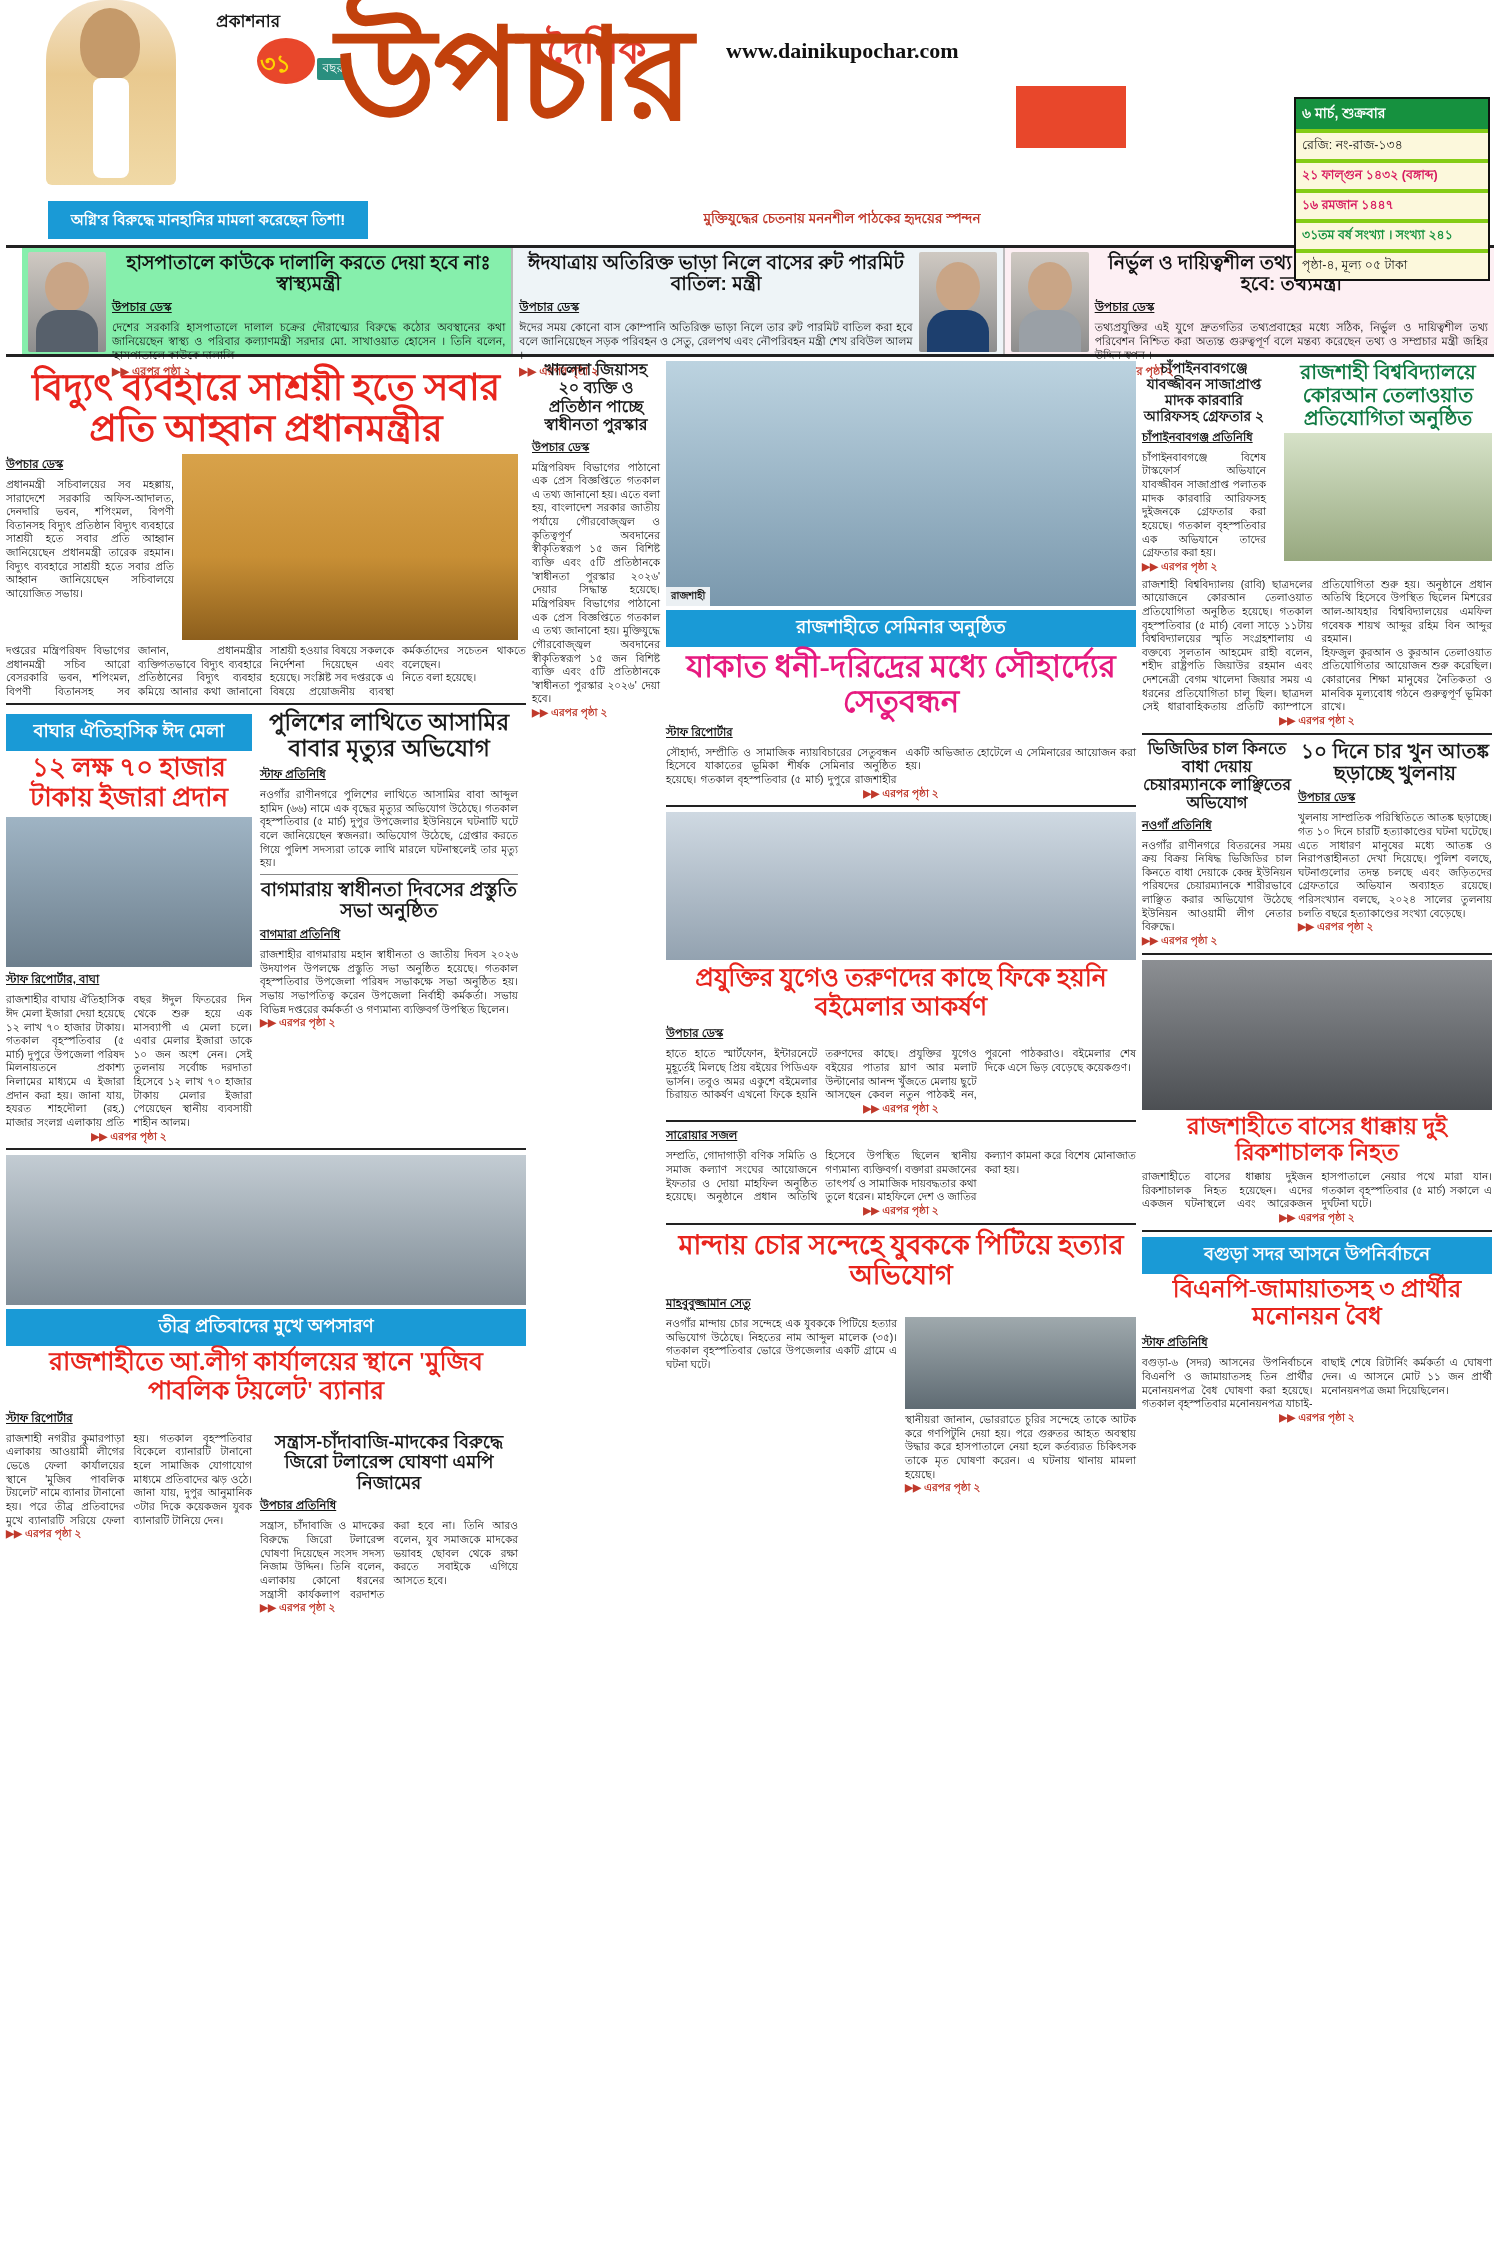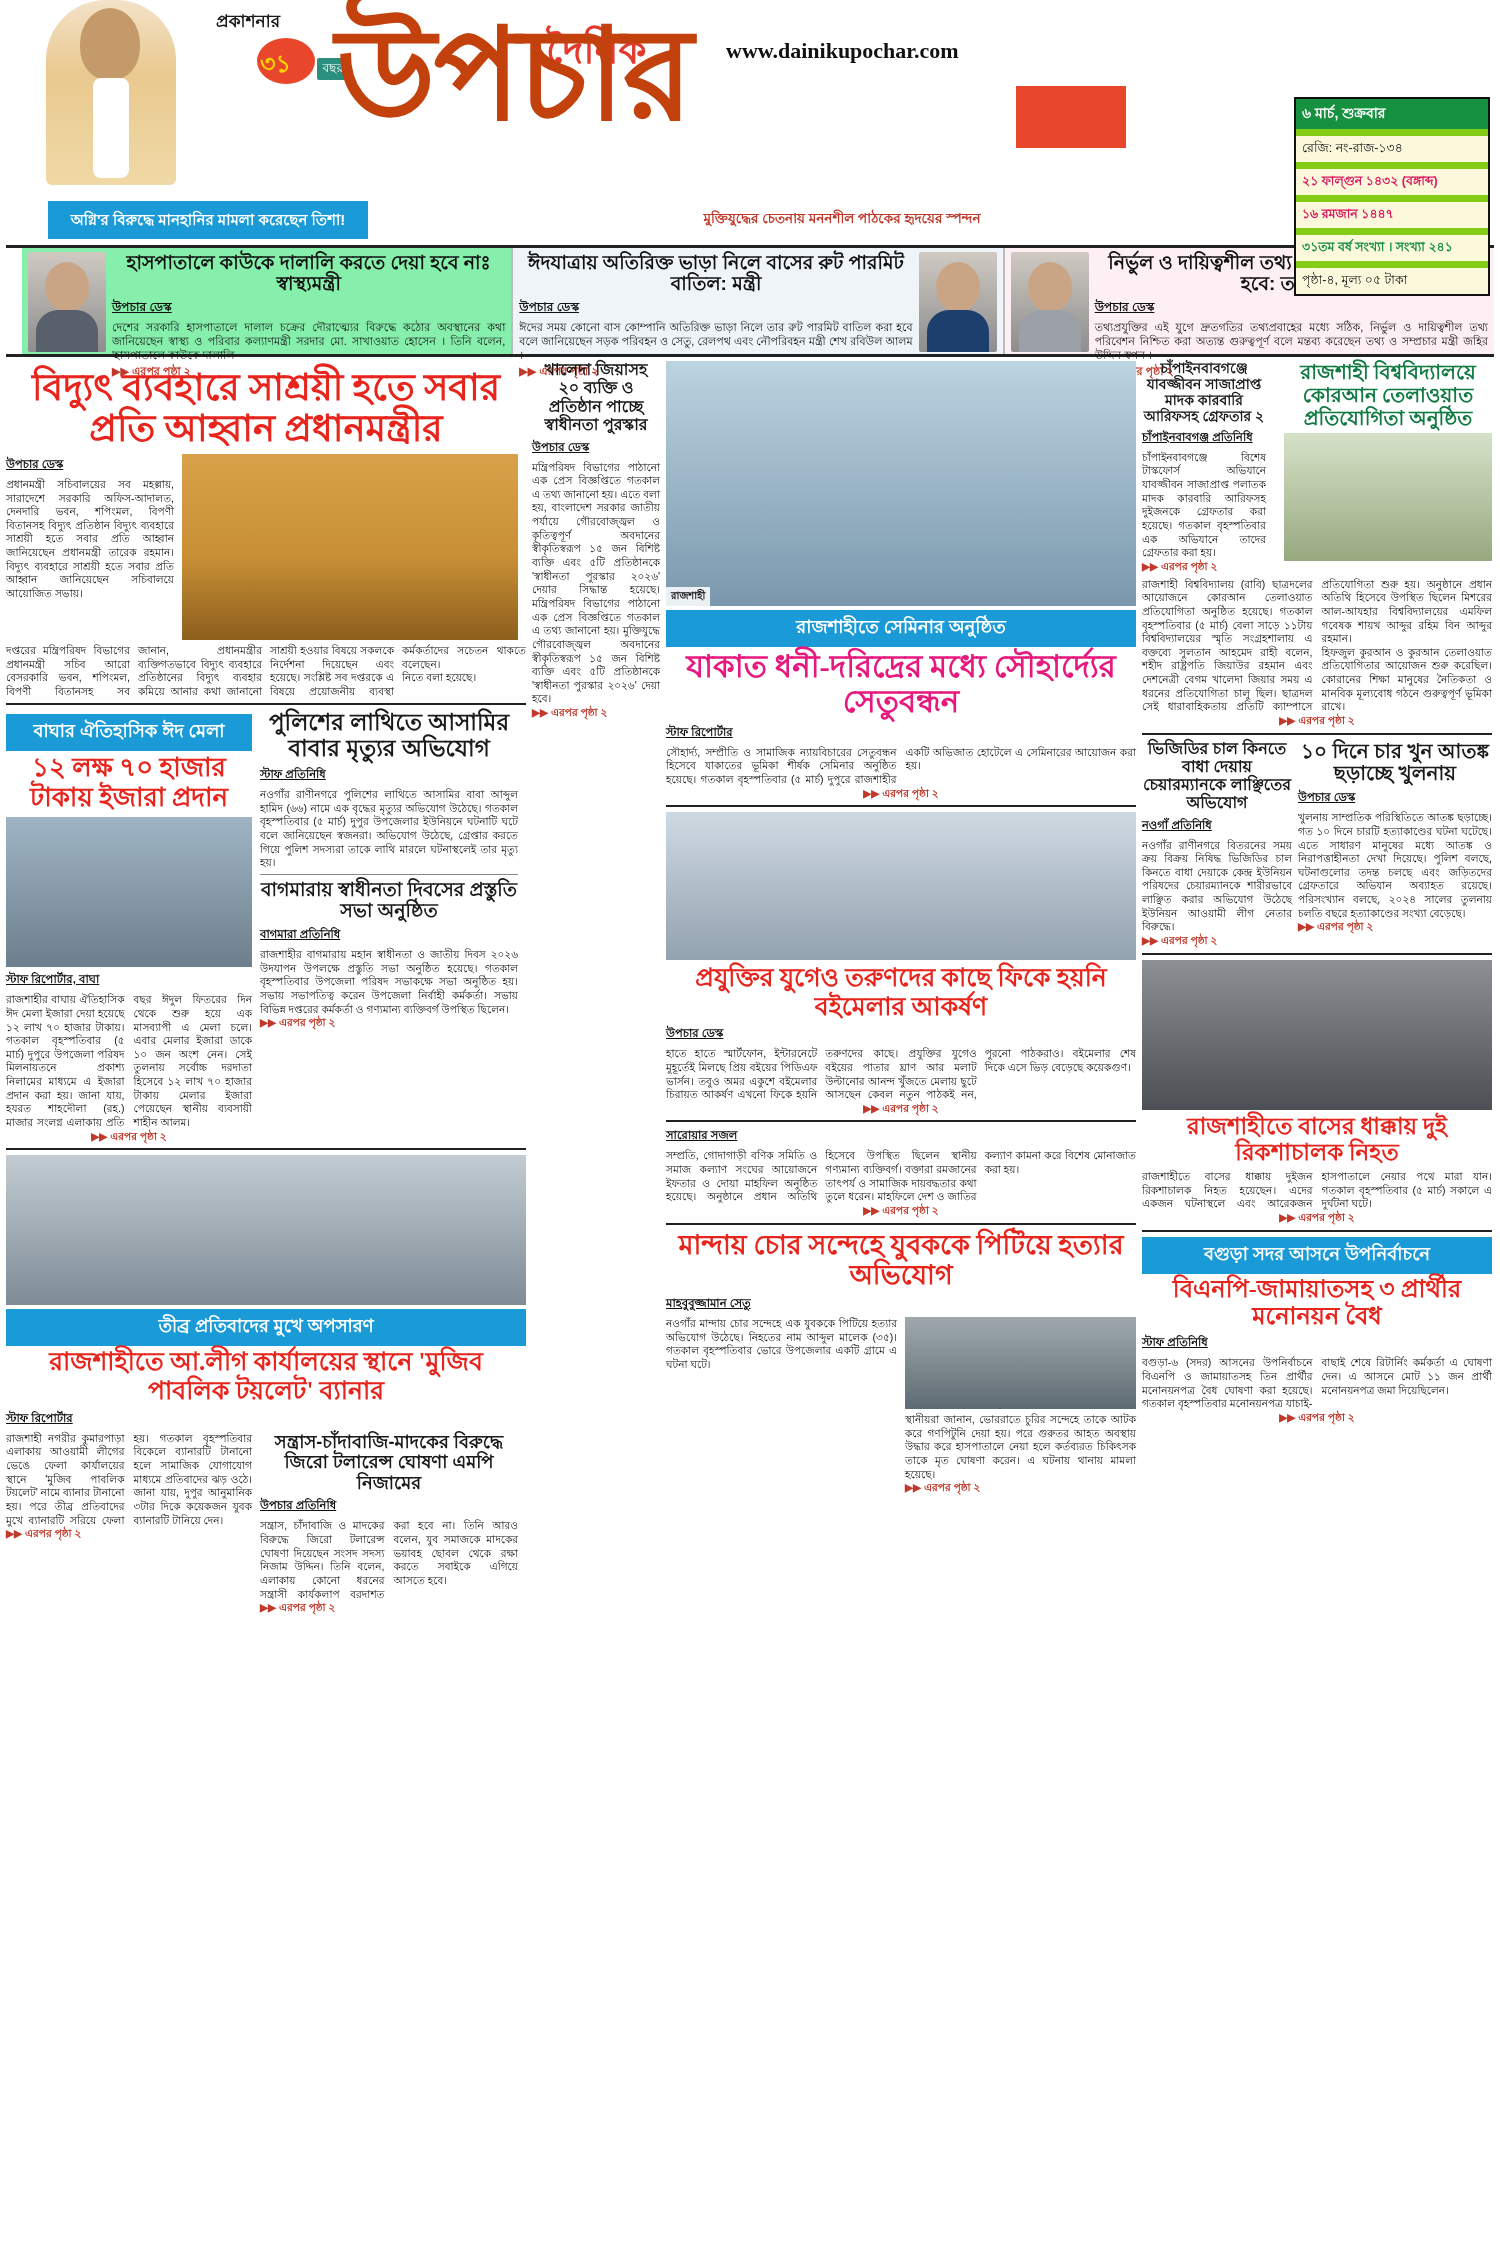--- a/index.html
+++ b/index.html
@@ -49,21 +49,21 @@
   }
   .logo-url {
     position:absolute; left:720px; top:38px; font-size:22px; font-weight:bold;
     color:#111; font-family:"Liberation Serif", serif;
   }
   .redblock { position:absolute; left:1010px; top:86px; width:110px; height:62px; background:#e8472b; }
   .datebox {
     position:absolute; right:4px; top:97px; width:196px;
     border:2px solid #111; background:#fcf8dc; font-size:12.5px;
   }
-  .datebox .dl { padding:3px 6px; border-bottom:7px solid #84cc16; white-space:nowrap;}
+  .datebox .dl { padding:3px 6px; border-bottom:4px solid #84cc16; white-space:nowrap;}
   .datebox .dl:last-child{ border-bottom:none; }
   .dl-green { background:#16913f; color:#fff; font-weight:bold; font-size:14px; border-bottom:none;}
   .dl-pink { color:#d81b60; font-weight:bold; }
   .dl-green2 { color:#16913f; font-weight:bold; }
 
   
   .tagrow { position:relative; height:46px; margin-top:2px; }
   .tag-blue {
     position:absolute; left:42px; top:4px; width:320px; height:38px;
     background:#1a9ad6; color:#fff; font-size:15px; font-weight:bold;

